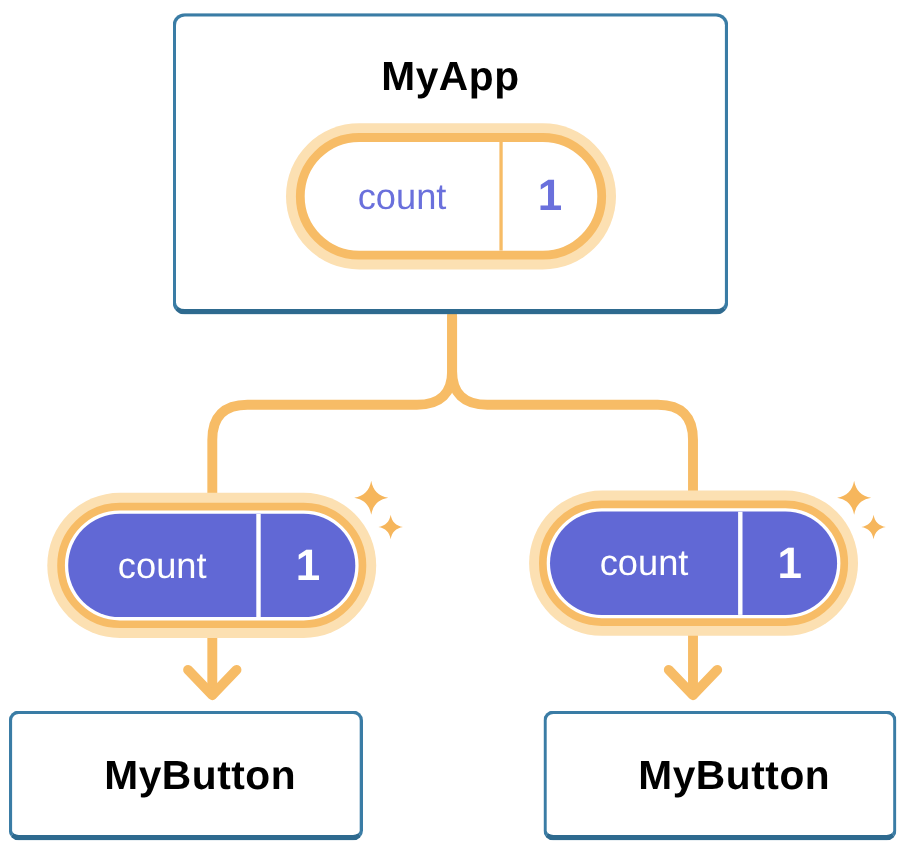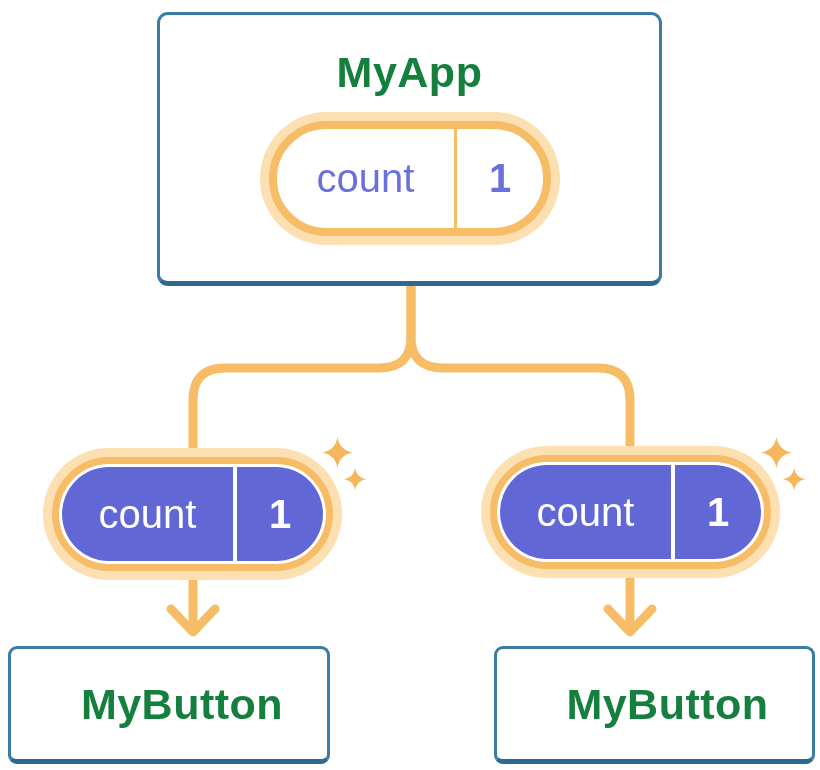--- a/index.html
+++ b/index.html
@@ -12,42 +12,42 @@
   
   .card{
     position:absolute;background:#ffffff;box-sizing:border-box;
     border:3px solid #3a7ca5;border-bottom:5px solid #2e6a8f;z-index:1;
   }
   .card-root{left:157px;top:12px;width:505px;height:274px;border-radius:11px;}
   .card-leaf{border-radius:9px;display:flex;align-items:center;justify-content:center;padding-left:26px;}
   .card-leaf-left{left:8px;top:646px;width:322px;height:118px;}
   .card-leaf-right{left:494px;top:646px;width:321px;height:118px;}
   .card-title{
-    color:#15803d;font-size:43px;font-weight:600;letter-spacing:.5px;line-height:1;
+    color:#000000;font-size:37px;font-weight:600;letter-spacing:.5px;line-height:1;
   }
   .card-root .card-title{position:absolute;top:36px;left:0;right:0;text-align:center;}
 
   
   .pill{
     position:absolute;background:#fce0b2;border-radius:999px;padding:9px;
     box-sizing:border-box;display:flex;z-index:2;
   }
   .pill-ring{
     flex:1;display:flex;border:8px solid #f7bc66;border-radius:999px;
     background:#ffffff;overflow:hidden;
   }
   .pill-top{left:260px;top:112px;width:300px;height:133px;}
   .pill-left{left:43px;top:448px;width:299px;height:132px;}
   .pill-right{left:481px;top:446px;width:299px;height:132px;}
   .pill-core{flex:1;display:flex;align-items:stretch;min-width:0;}
   .pill-filled .pill-ring{border-width:7px;padding:3px;}
   .pill-filled .pill-core{background:#6168d5;border-radius:999px;overflow:hidden;}
   .pill-label{
     flex:1;display:flex;align-items:center;justify-content:center;
-    font-size:40px;font-weight:400;color:#6a70dc;
+    font-size:33px;font-weight:400;color:#6a70dc;
   }
   .pill-divider{width:3px;background:#f7bc66;}
   .pill-value{
     width:86px;display:flex;align-items:center;justify-content:center;
     font-size:40px;font-weight:700;color:#6a70dc;
   }
   .pill-filled .pill-label{color:#ffffff;font-weight:500;}
   .pill-filled .pill-value{color:#ffffff;}
   .pill-filled .pill-divider{width:4px;background:#ffffff;}
 </style>

